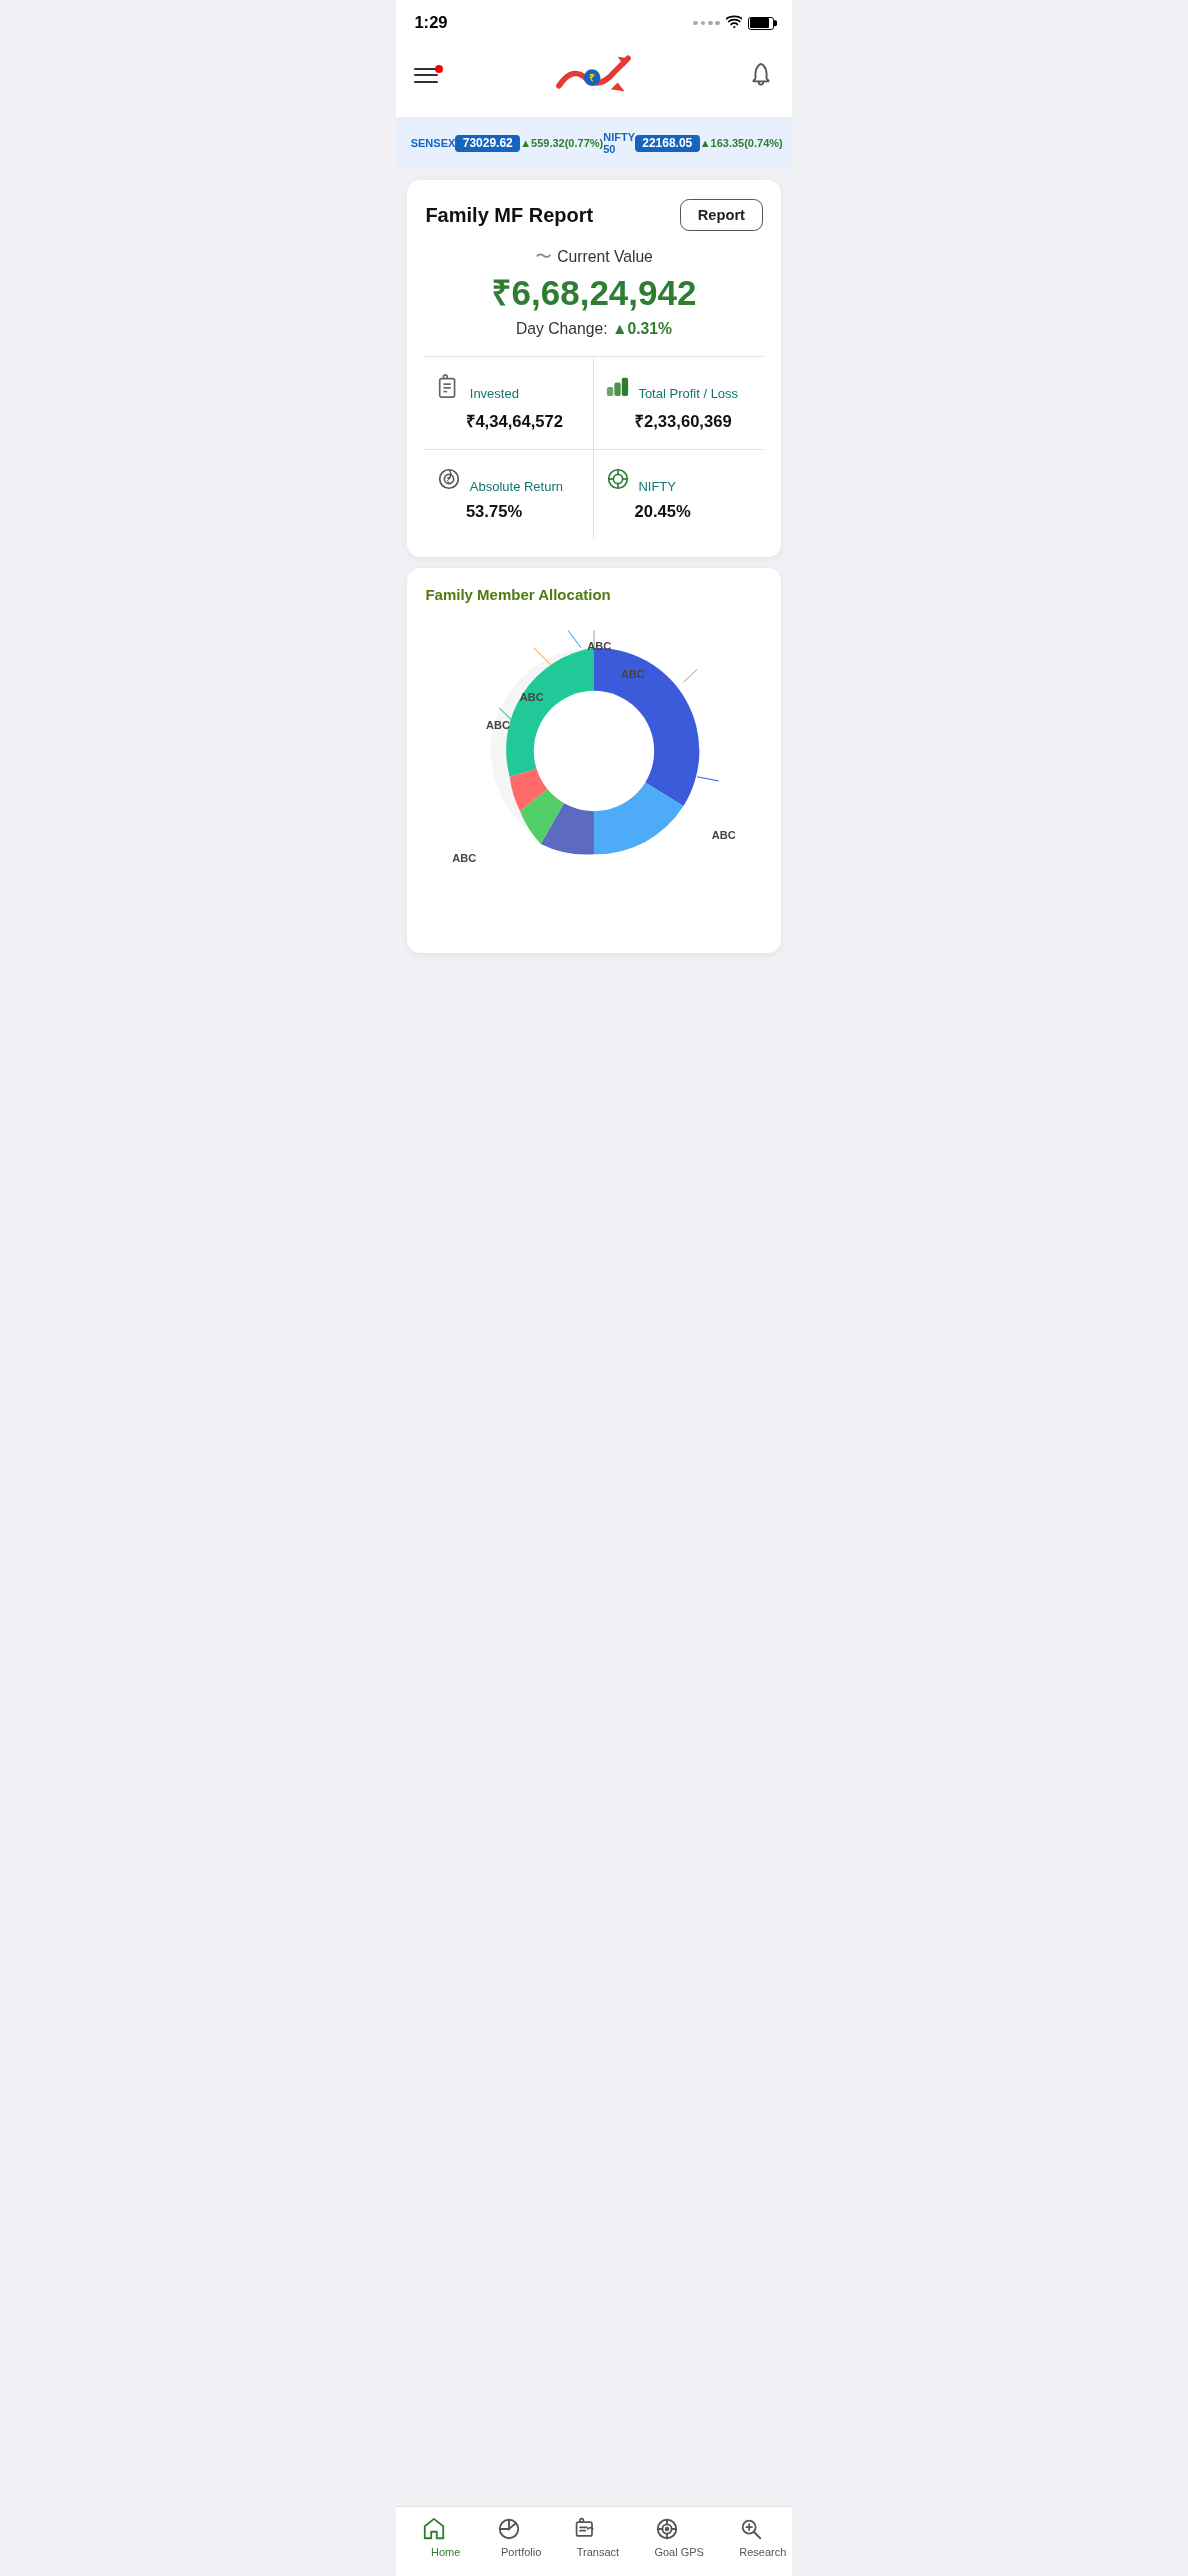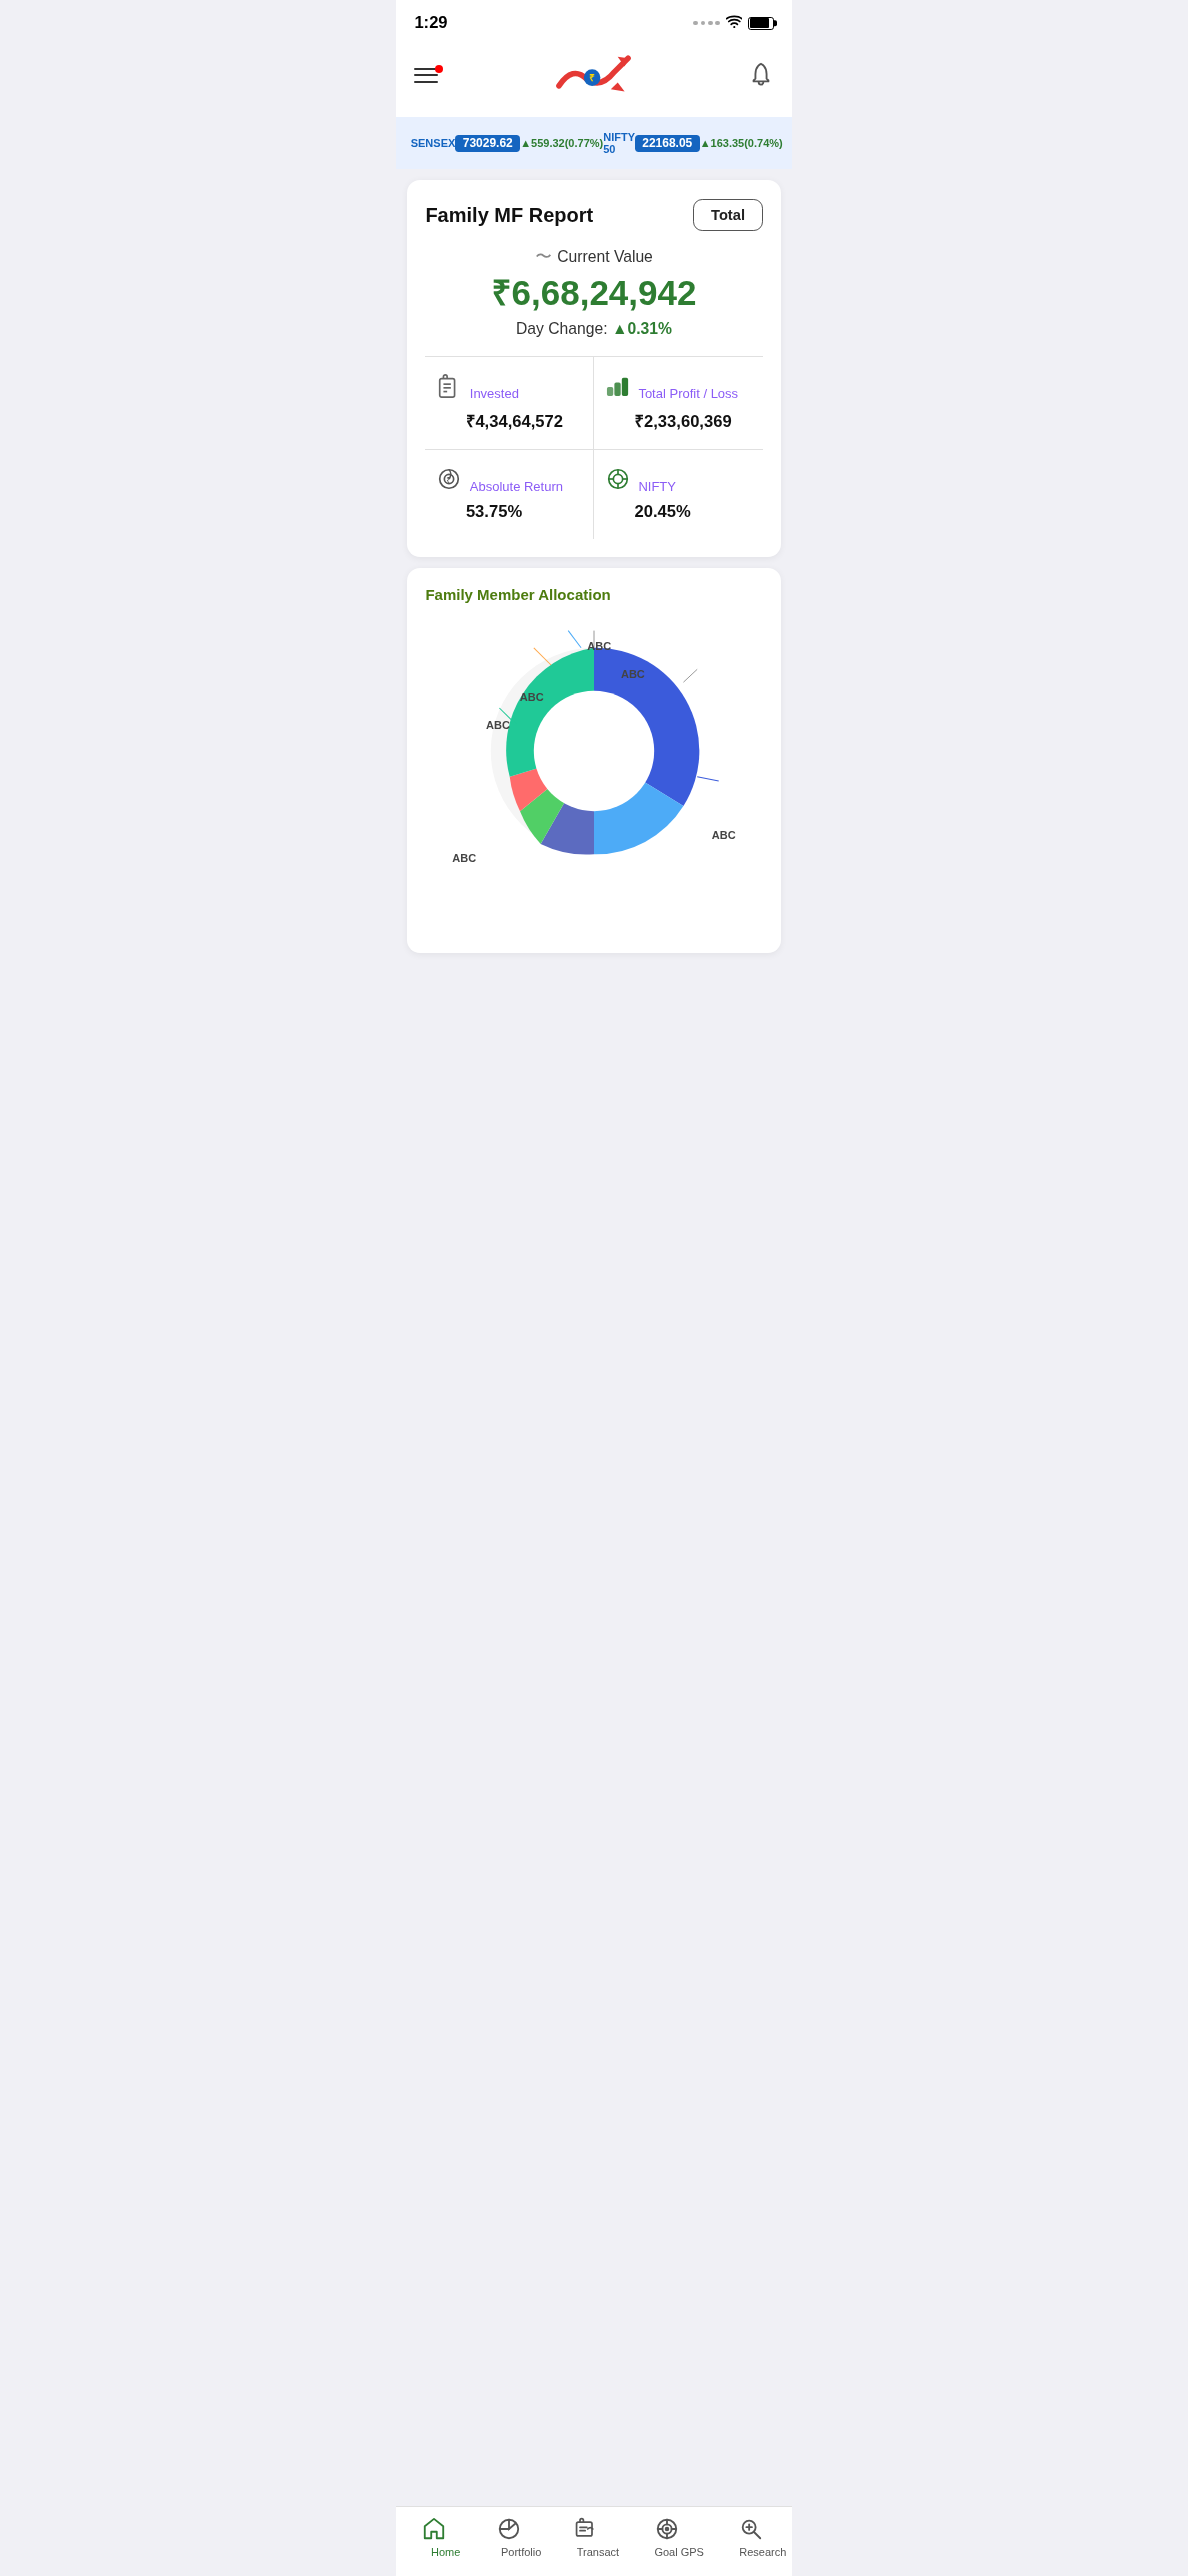--- a/index.html
+++ b/index.html
@@ -241,21 +241,21 @@
       display: flex;
       align-items: center;
       gap: 7.4px;
     }
     .metric-icon {
       font-size: 22px;
       color: #555;
     }
     .metric-label {
       font-size: 13px;
-      color: #8b5cf6;
+      color: #0f766e;
       font-weight: 500;
       margin-top: 8px;
     }
     .metric-value {
       font-size: 16.6px;
       font-weight: 700;
       color: #111;
       padding-left: 29.5px;
     }
 
@@ -394,21 +394,21 @@
     <span class="ticker-value">22168.05</span>
     <span class="ticker-change">▲163.35(0.74%)</span>
   </div>
 </div>
 
 <div class="main-content">
 
   <div class="card">
     <div class="card-header-row">
       <span class="card-title">Family MF Report</span>
-      <button class="report-btn">Total</button>
+      <button class="report-btn">Report</button>
     </div>
 
     <div class="current-value-section">
       <div class="current-value-label">
         <span style="font-size:16.6px; color:#888;">〜</span>
         <span>Current Value</span>
       </div>
       <div class="current-value-amount">₹6,68,24,942</div>
       <div class="day-change">
         <span>Day Change:</span>

